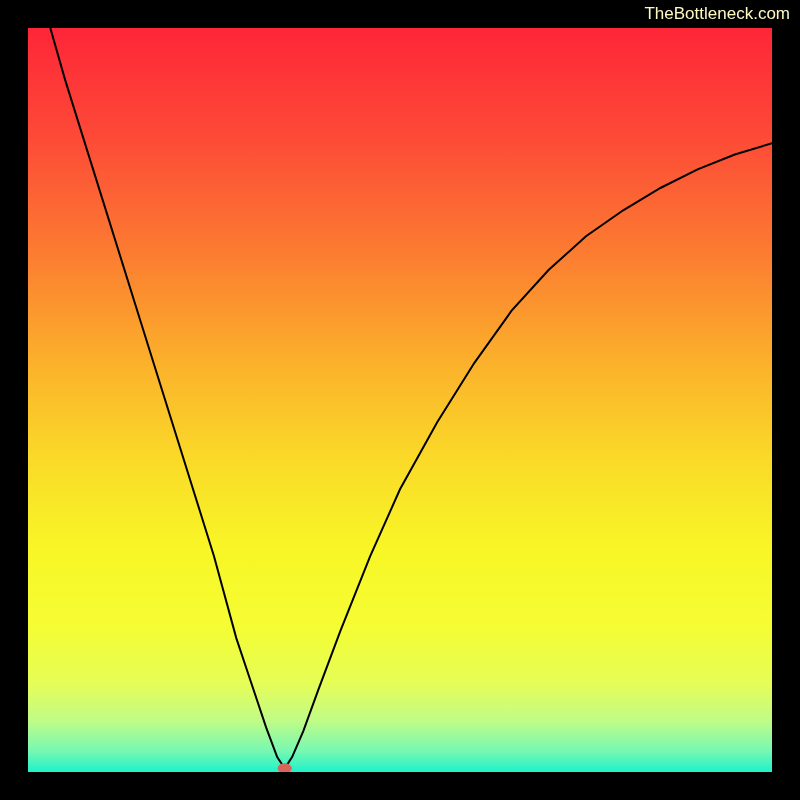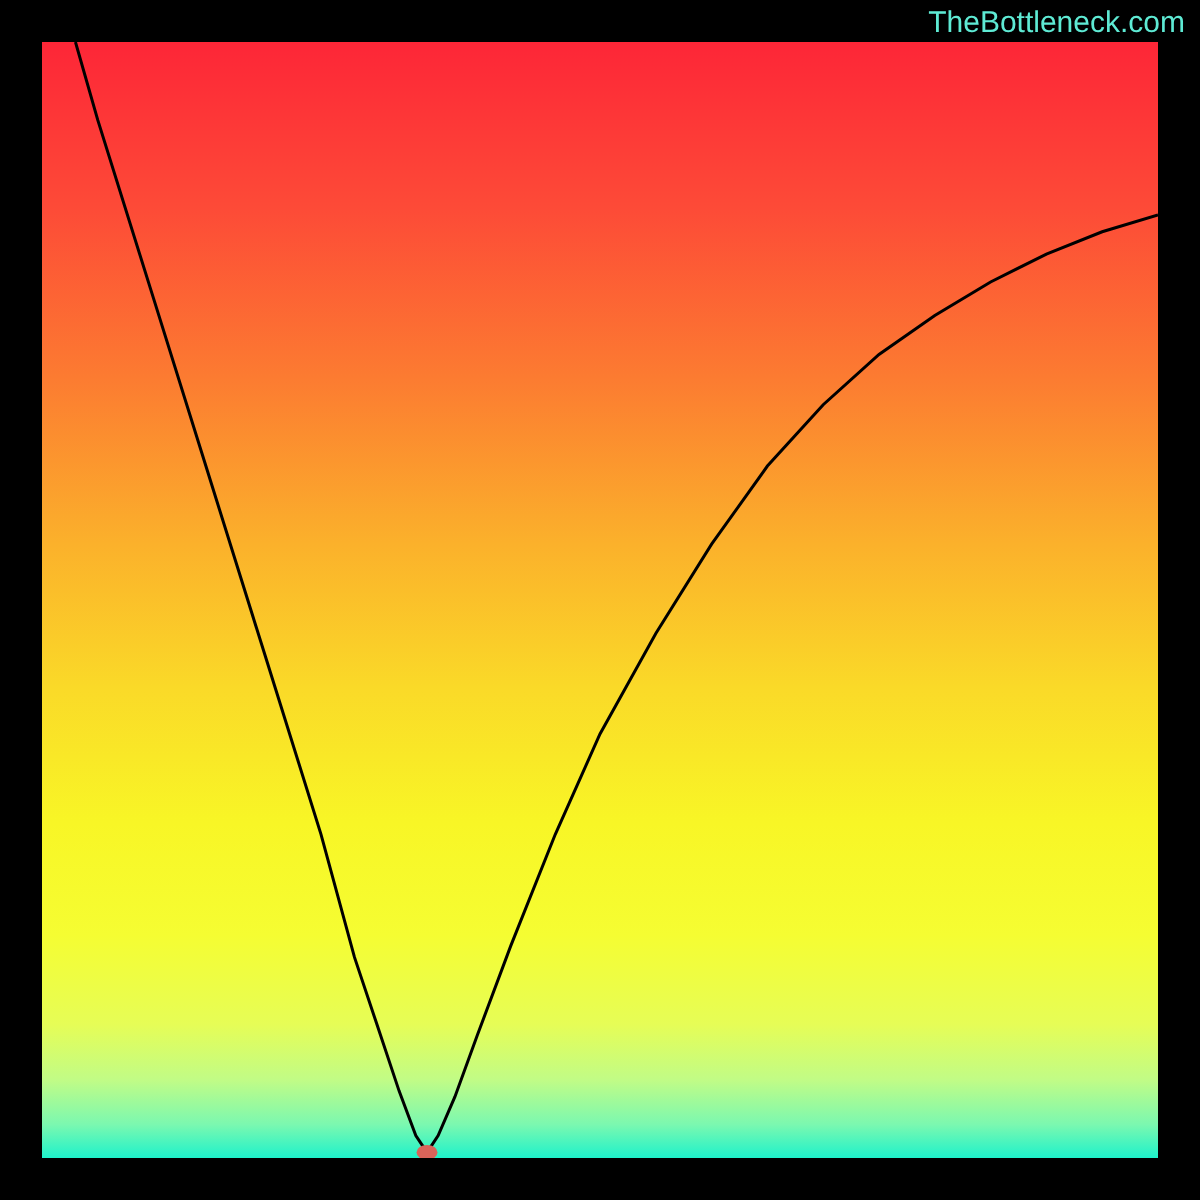--- a/index.html
+++ b/index.html
@@ -24,22 +24,22 @@
     top: 28px;
     left: 28px;
     width: 744px;
     height: 744px;
     overflow: hidden;
   }
   .watermark {
     position: absolute;
     top: 4px;
     right: 10px;
-    color: #5eead4;
-    font-size: 20px;
+    color: #fef9c3;
+    font-size: 17px;
     font-weight: 500;
     letter-spacing: 0px;
     font-family: Arial, Helvetica, sans-serif;
   }
   svg { display: block; }
 </style>
 </head>
 <body>
 
 <div class="frame">

